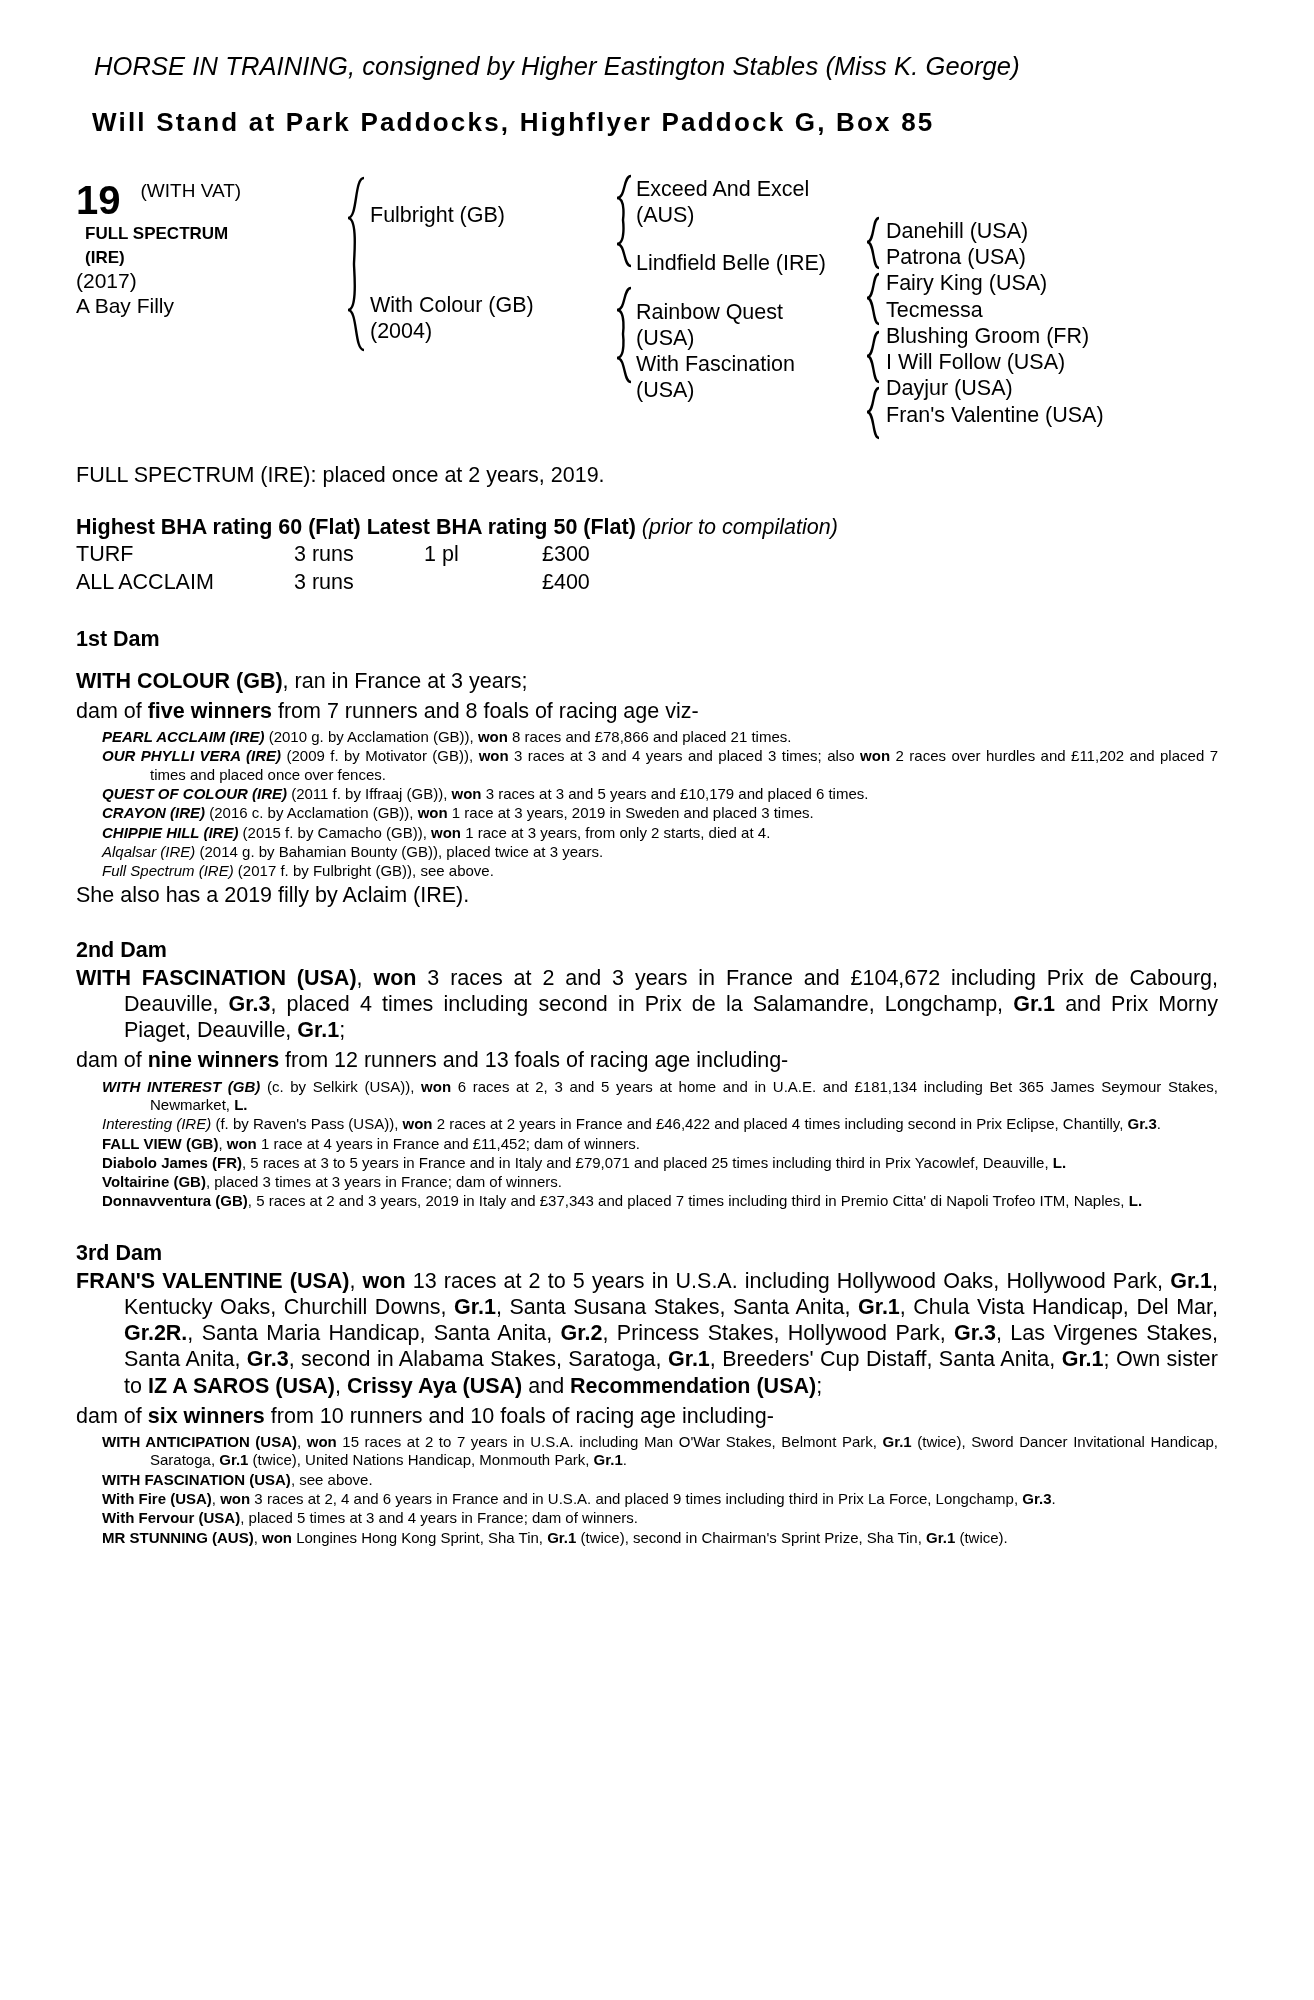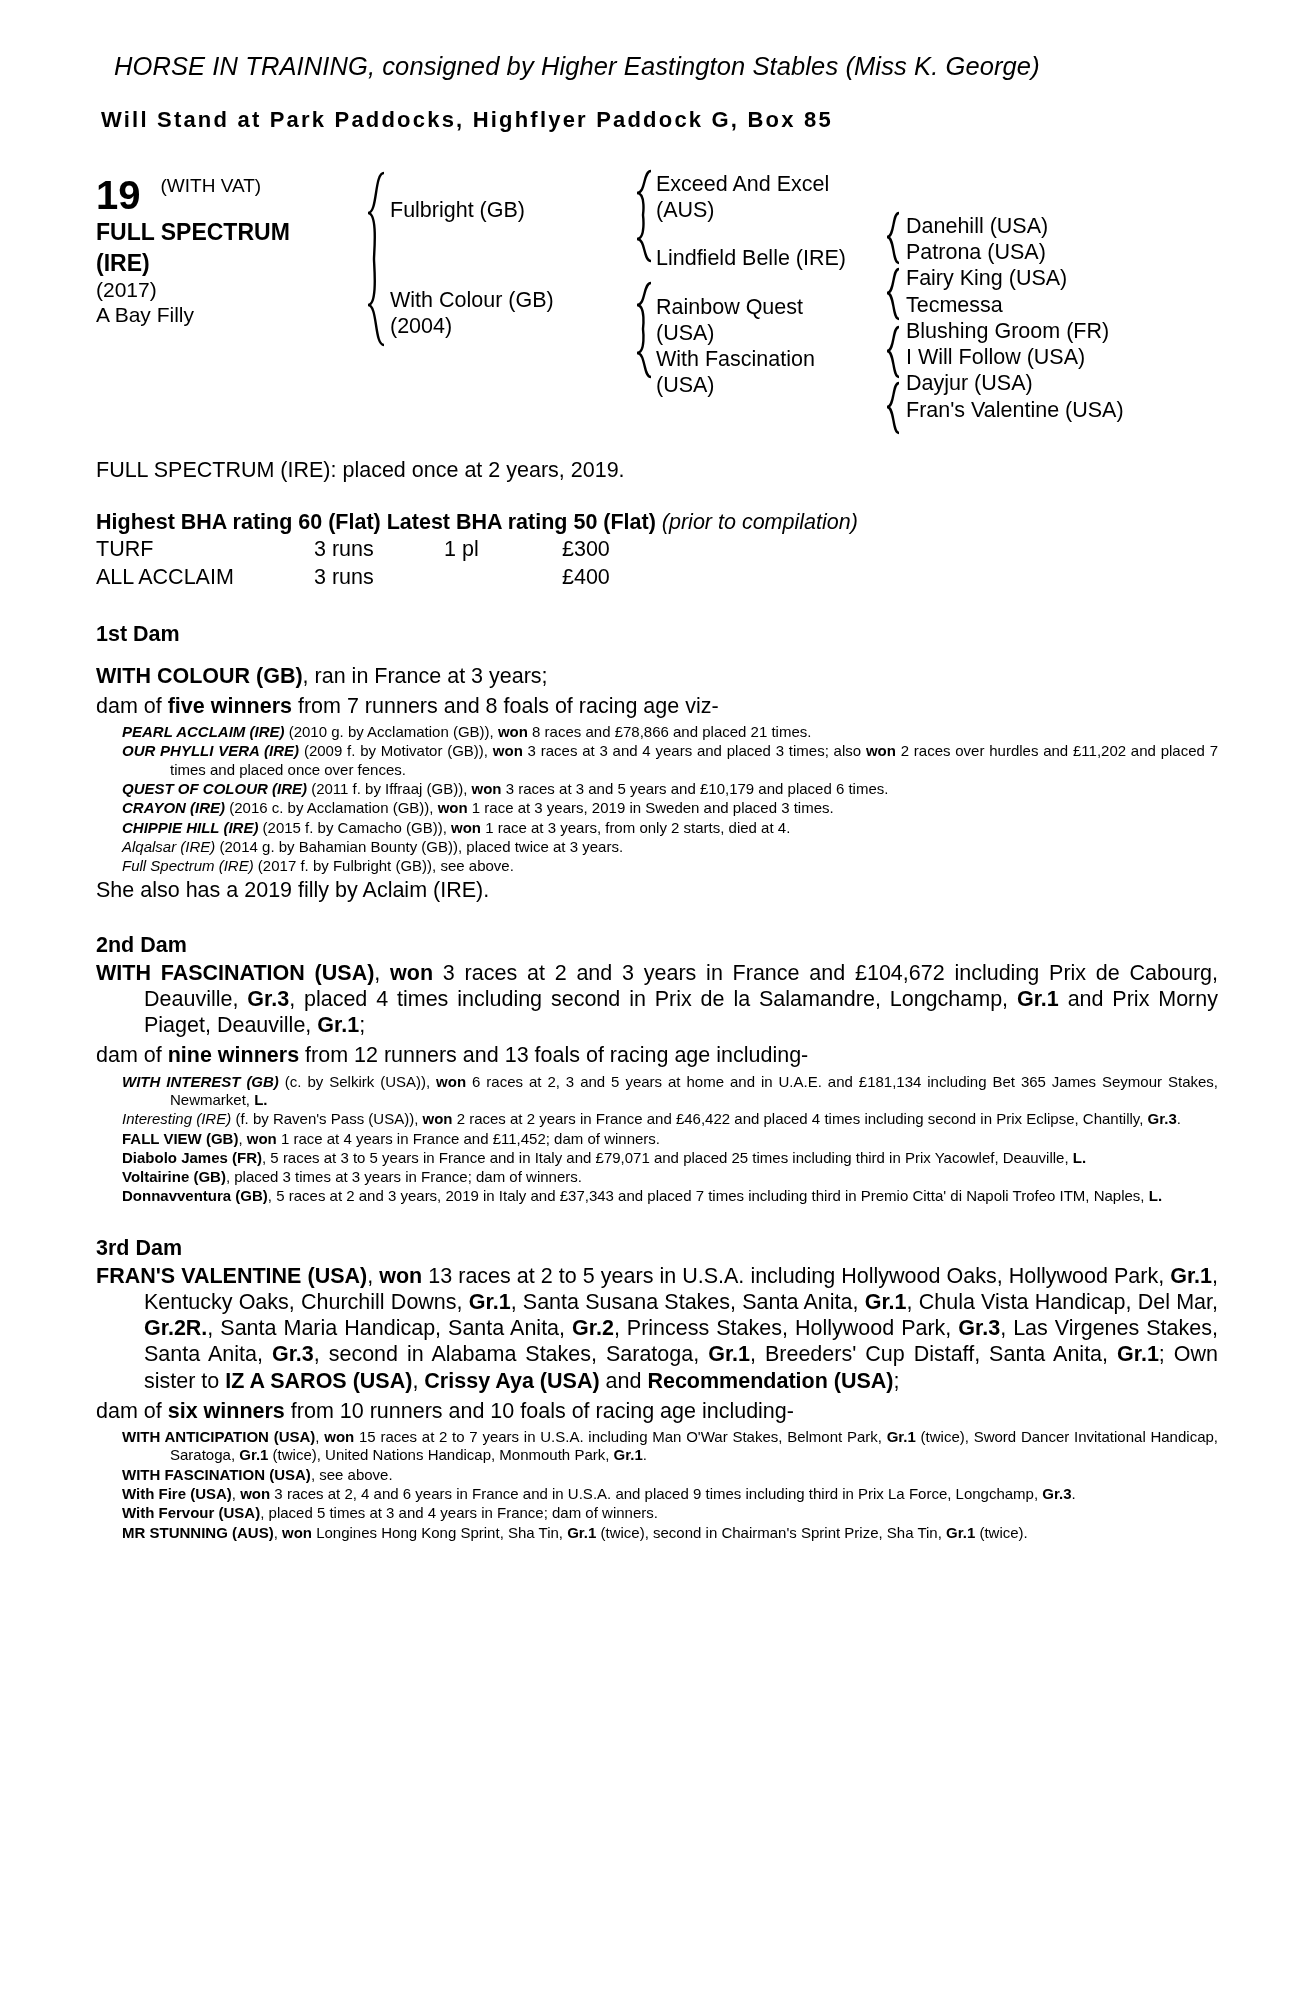--- a/index.html
+++ b/index.html
@@ -10,33 +10,33 @@
   body {
     width: 1314px;
     min-height: 2000px;
     font-family: "Liberation Sans", sans-serif;
     color: #000000;
     -webkit-font-smoothing: antialiased;
   }
   .page {
     width: 1314px;
     box-sizing: border-box;
-    padding: 52px 96px 40px 96px;
+    padding: 52px 96px 40px 76px;
   }
   .consign {
     font-style: italic;
     font-size: 25.5px;
     margin: 0 0 26px 18px;
     letter-spacing: 0.1px;
   }
   .stand {
     font-weight: bold;
-    font-size: 22px;
+    font-size: 26px;
     letter-spacing: 2.2px;
-    margin: 0 0 36px 5px;
+    margin: 0 0 36px 16px;
   }
 
   
   .ped {
     display: flex;
     align-items: flex-start;
     margin-bottom: 34px;
   }
   .ped-left {
     width: 268px;
@@ -51,23 +51,24 @@
   .lot-no {
     font-weight: bold;
     font-size: 40px;
     line-height: 1;
   }
   .vat {
     font-size: 19px;
   }
   .horse-name {
     font-weight: bold;
-    font-size: 23px;
+    font-size: 17px;
     line-height: 1.18;
     margin-top: 4px;
+    margin-left: 9px;
   }
   .foaled, .desc {
     font-size: 21px;
     line-height: 1.2;
   }
 
   .ped-gen1 {
     position: relative;
     width: 270px;
     flex: 0 0 270px;

